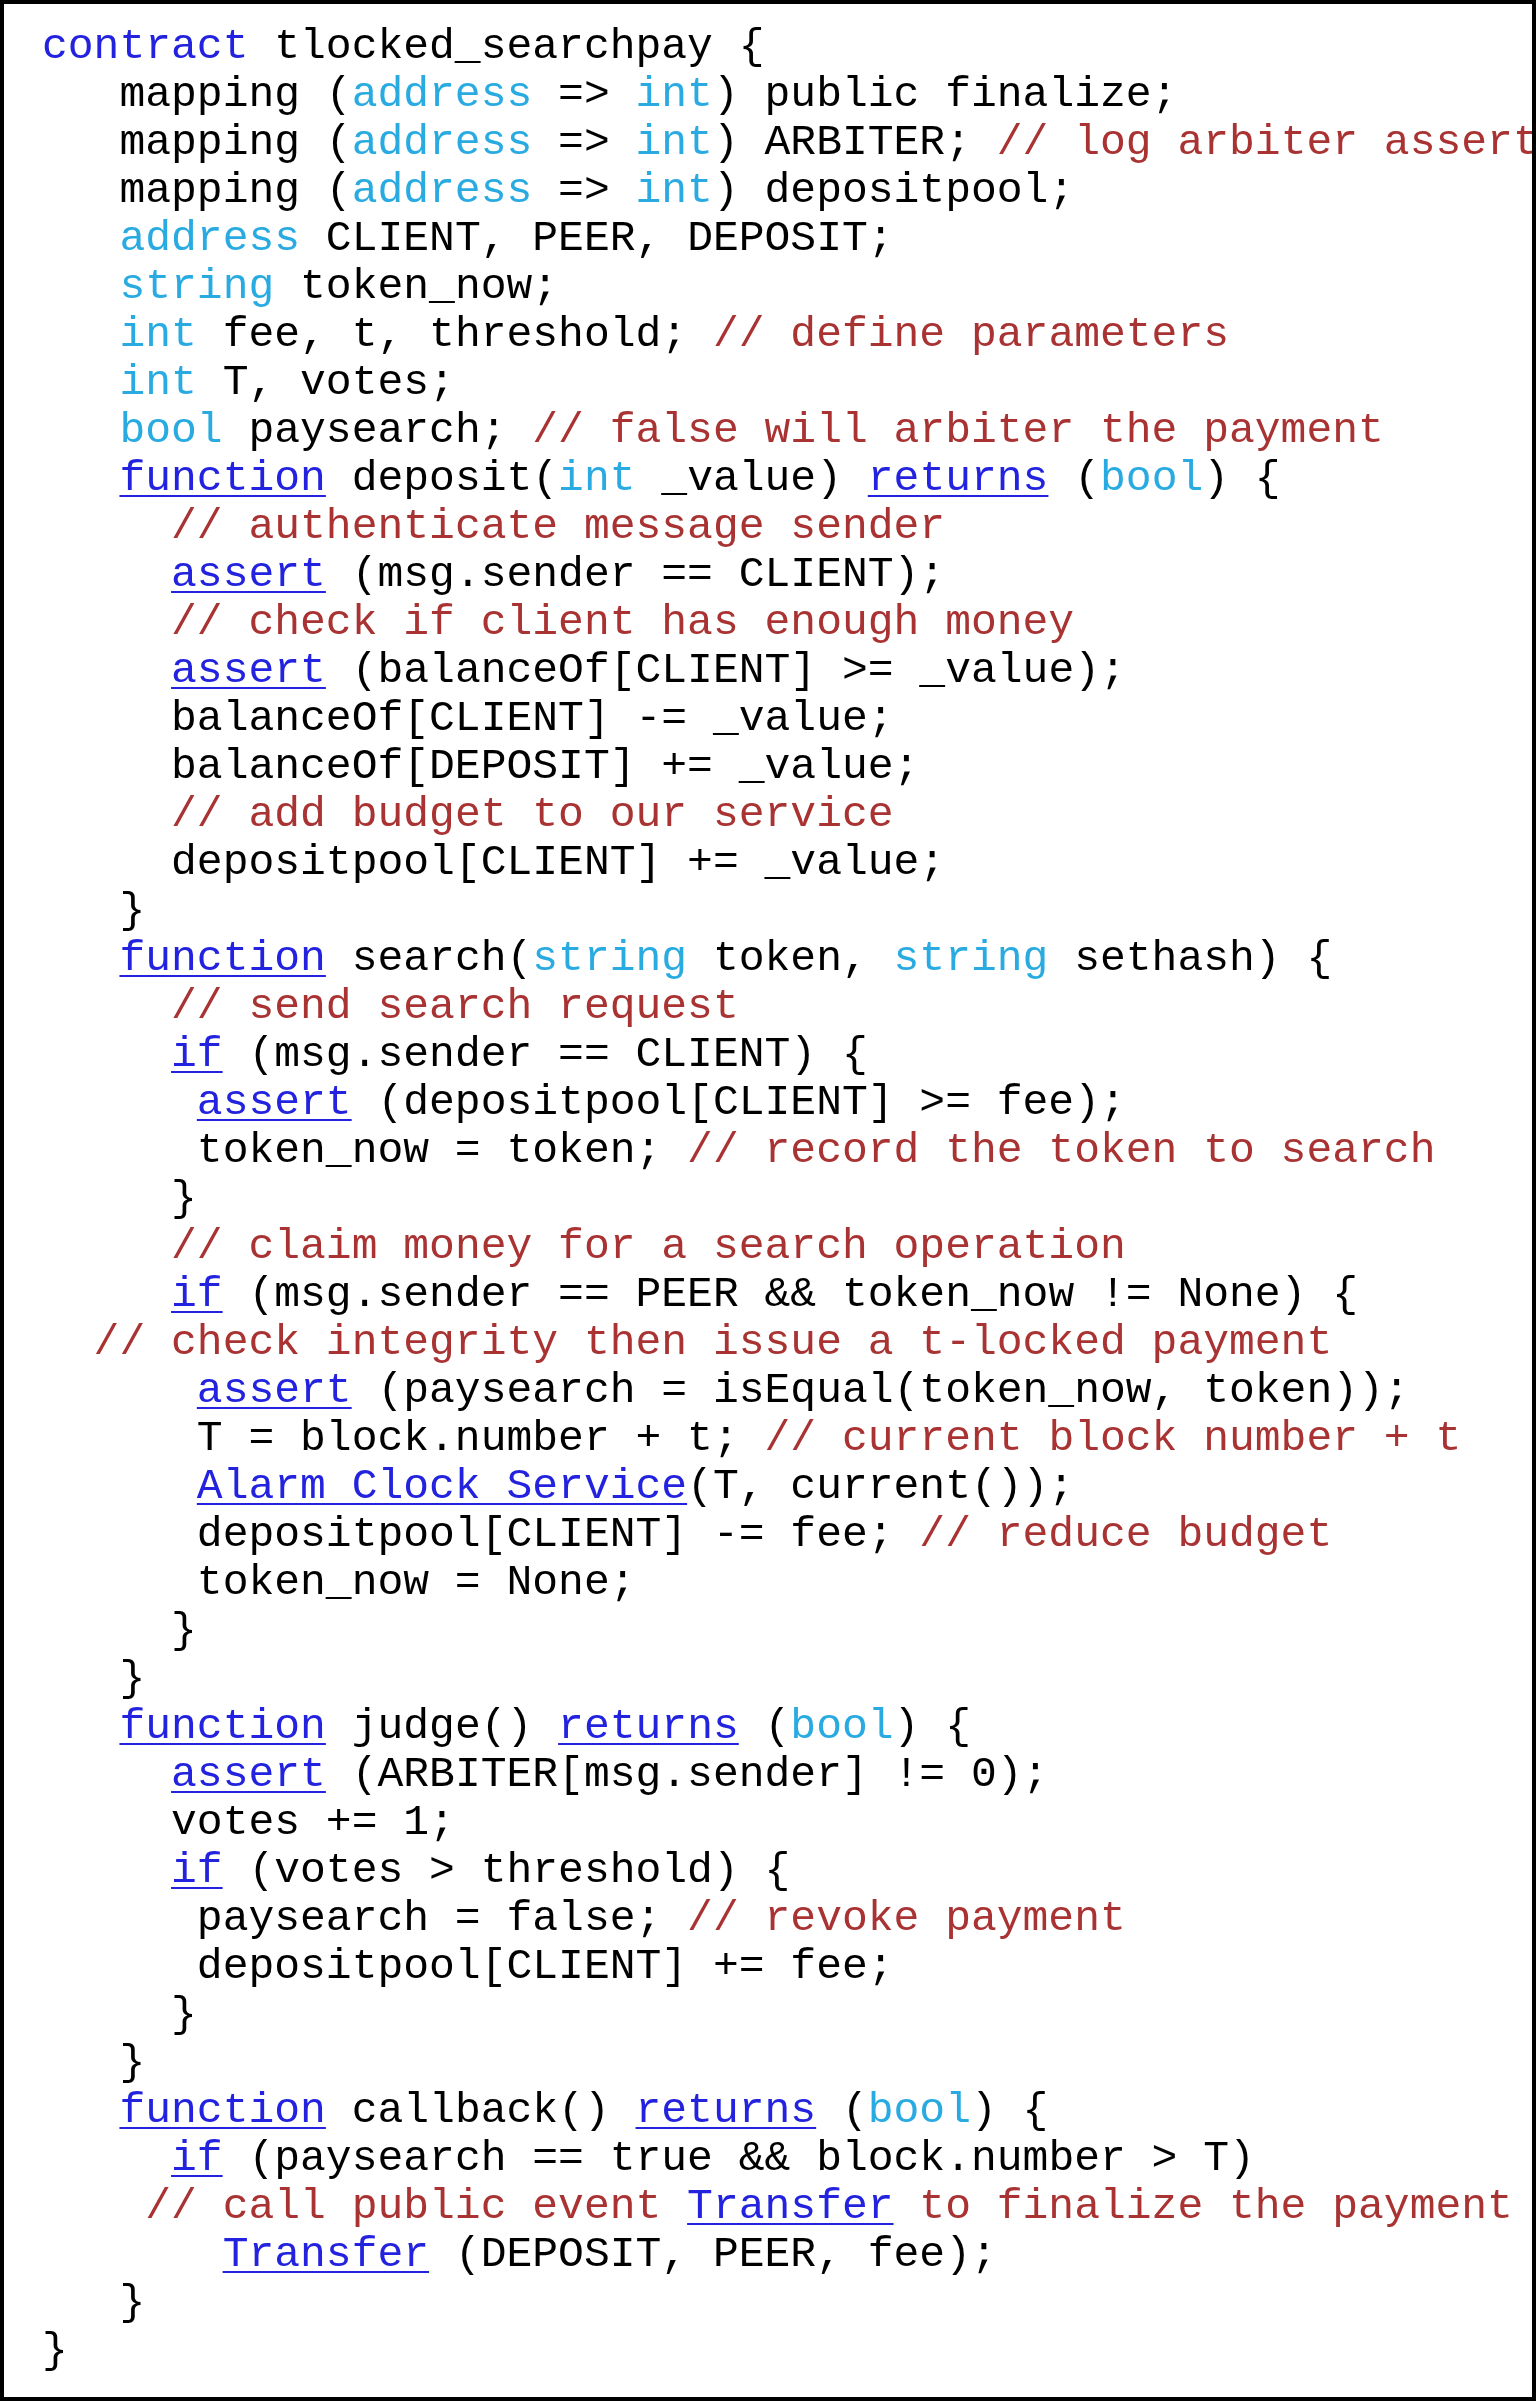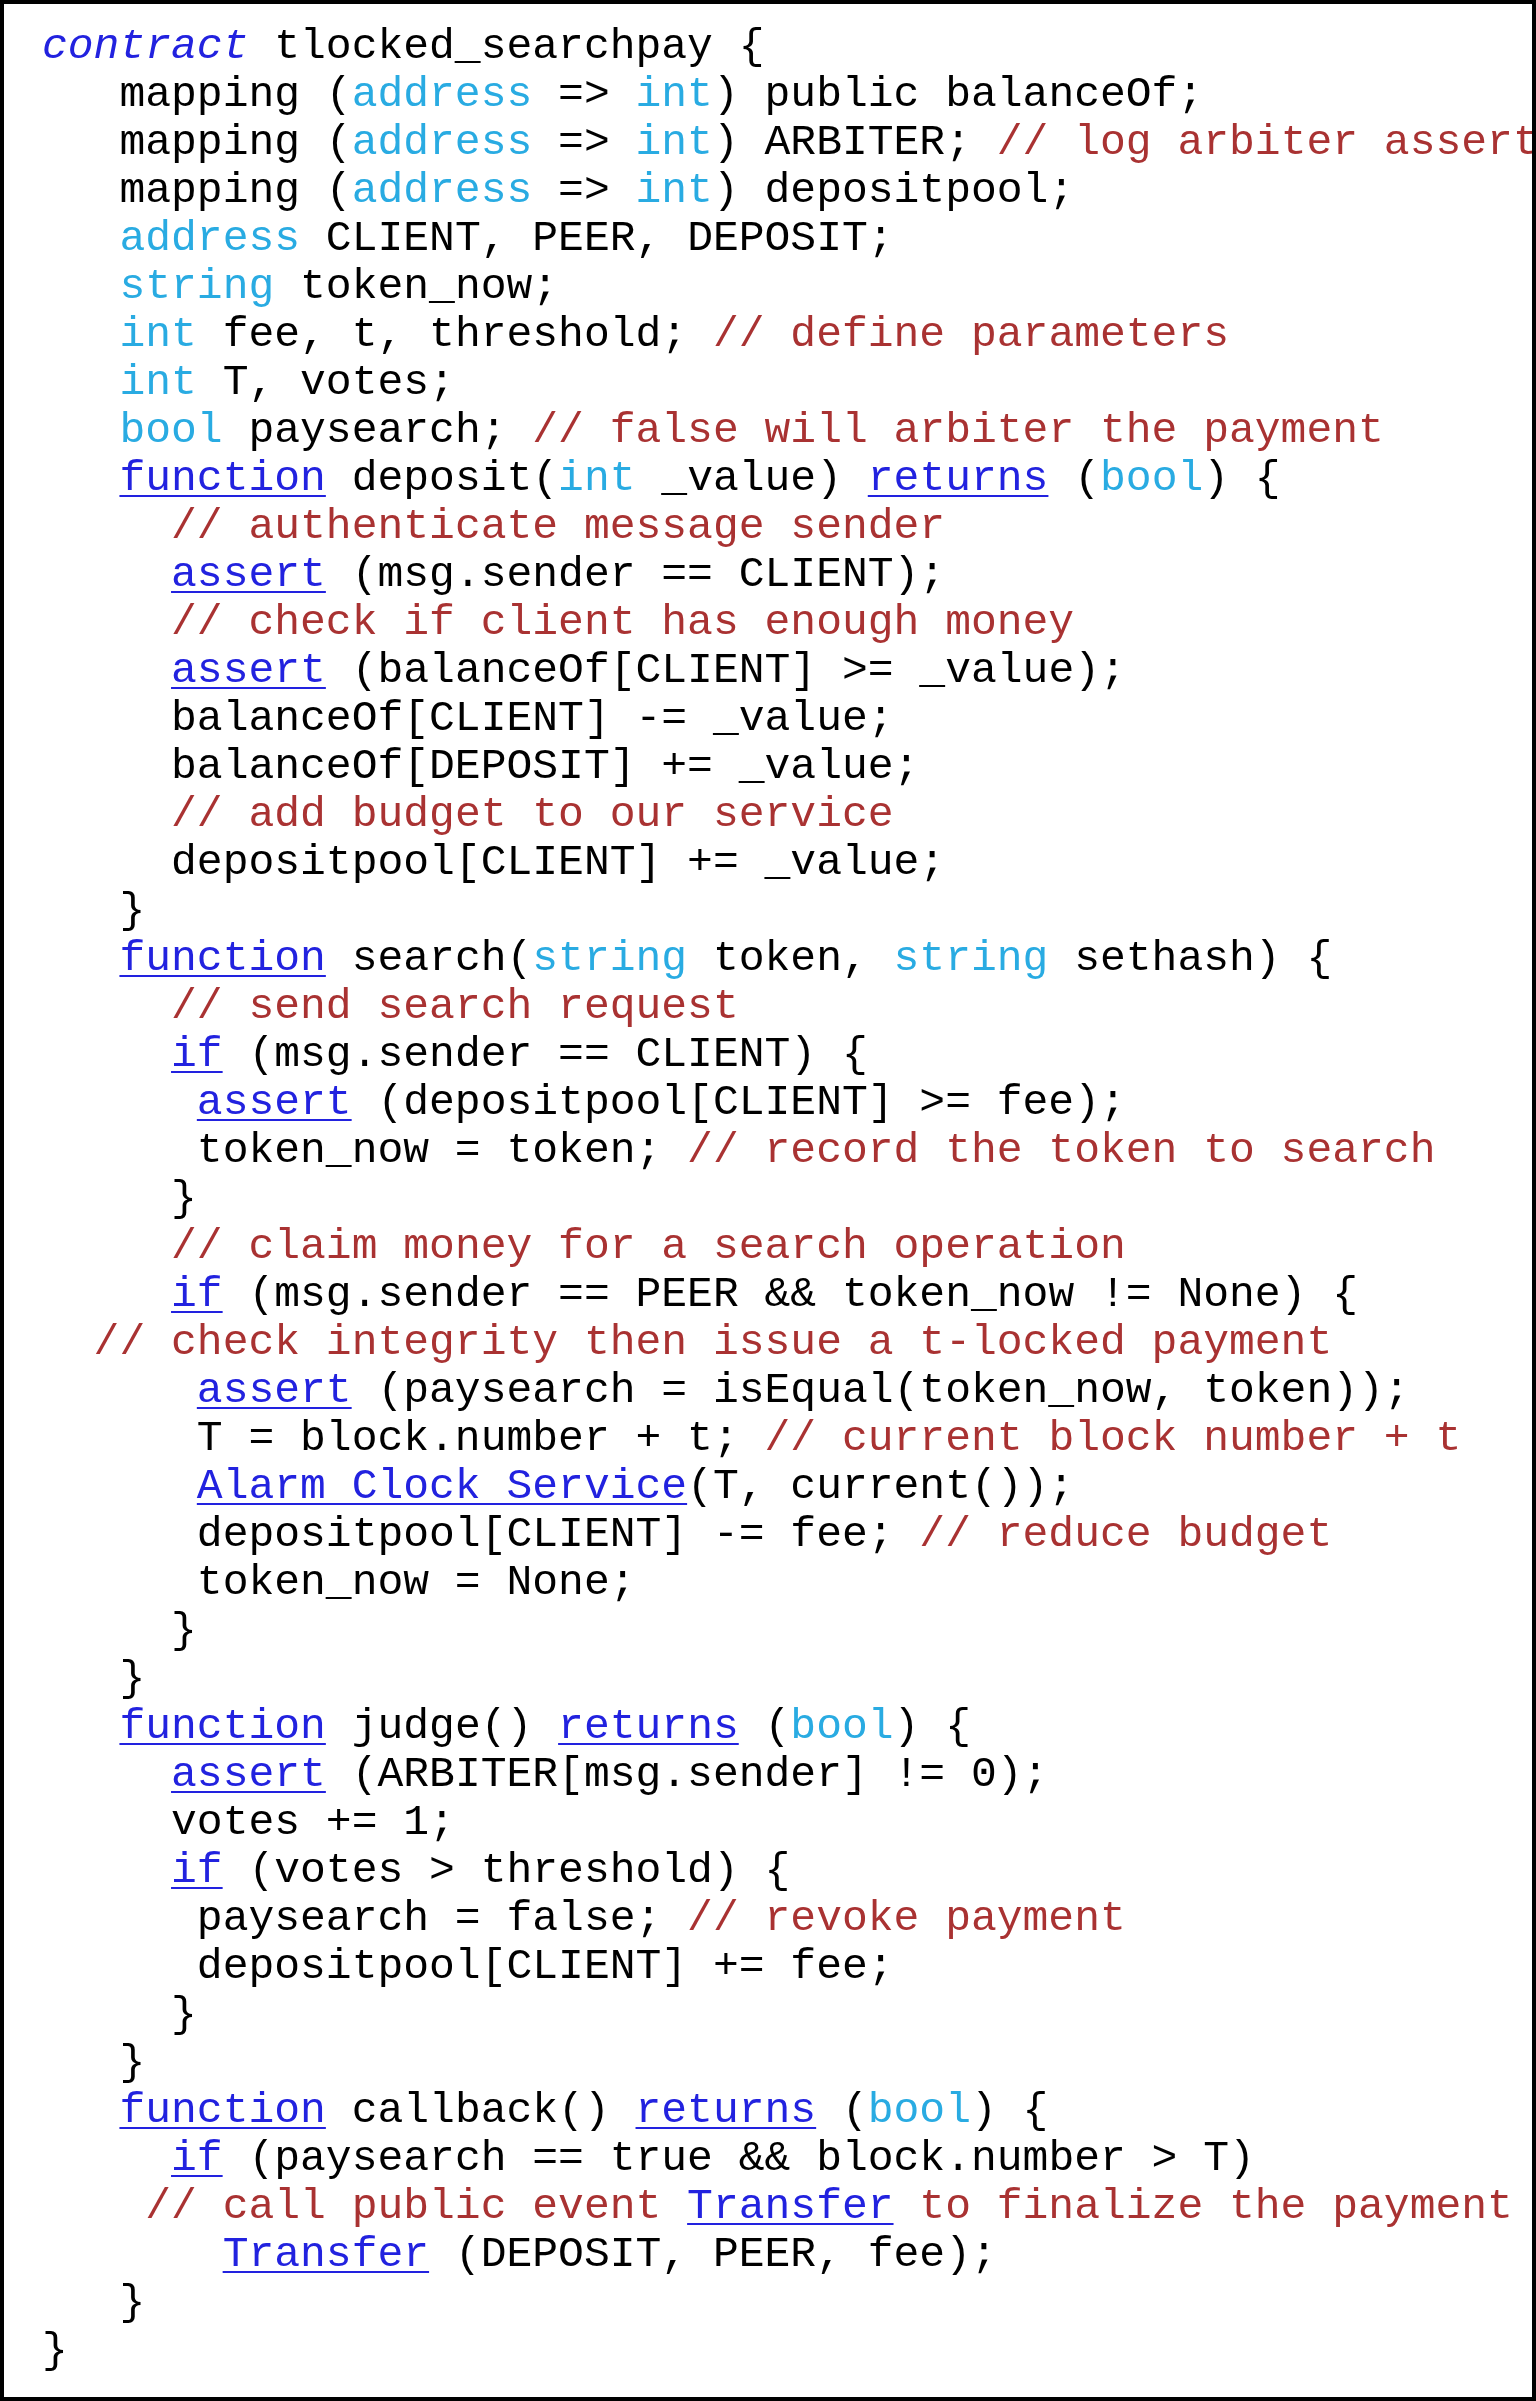--- a/index.html
+++ b/index.html
@@ -24,31 +24,31 @@
   pre.code {
     margin: 0;
     padding: 19.4px 7.5px 0 38px;
     font-family: "Liberation Mono", "DejaVu Sans Mono", monospace;
     font-size: 43px;
     line-height: 48px;
     white-space: pre;
     color: var(--plain, #000000);
   }
   pre.code span.k  { color: var(--kw, #2222DF); text-decoration: underline; text-decoration-thickness: 2.2px; text-underline-offset: 4.5px; }
-  pre.code span.k2 { color: var(--kw, #2222DF); text-decoration: none; font-style: italic; }
+  pre.code span.k2 { color: var(--kw, #2222DF); text-decoration: none; }
   pre.code span.t  { color: var(--type, #29ABE2); text-align: right; }
   pre.code span.c  { color: var(--com, #A93232); }
   pre.code span.p  { color: var(--plain, #000000); }
 </style>
 </head>
 <body>
 
 <div class="frame">
   <pre class="code"><span class="k2">contract</span><span class="p"> tlocked_searchpay {</span>
-<span class="p">   mapping (</span><span class="t">address</span><span class="p"> =&gt; </span><span class="t">int</span><span class="p">) public balanceOf;</span>
+<span class="p">   mapping (</span><span class="t">address</span><span class="p"> =&gt; </span><span class="t">int</span><span class="p">) public finalize;</span>
 <span class="p">   mapping (</span><span class="t">address</span><span class="p"> =&gt; </span><span class="t">int</span><span class="p">) ARBITER; </span><span class="c">// log arbiter assert</span>
 <span class="p">   mapping (</span><span class="t">address</span><span class="p"> =&gt; </span><span class="t">int</span><span class="p">) depositpool;</span>
 <span class="p">   </span><span class="t">address</span><span class="p"> CLIENT, PEER, DEPOSIT;</span>
 <span class="p">   </span><span class="t">string</span><span class="p"> token_now;</span>
 <span class="p">   </span><span class="t">int</span><span class="p"> fee, t, threshold; </span><span class="c">// define parameters</span>
 <span class="p">   </span><span class="t">int</span><span class="p"> T, votes;</span>
 <span class="p">   </span><span class="t">bool</span><span class="p"> paysearch; </span><span class="c">// false will arbiter the payment</span>
 <span class="p">   </span><span class="k">function</span><span class="p"> deposit(</span><span class="t">int</span><span class="p"> _value) </span><span class="k">returns</span><span class="p"> (</span><span class="t">bool</span><span class="p">) {</span>
 <span class="p">     </span><span class="c">// authenticate message sender</span>
 <span class="p">     </span><span class="k">assert</span><span class="p"> (msg.sender == CLIENT);</span>

